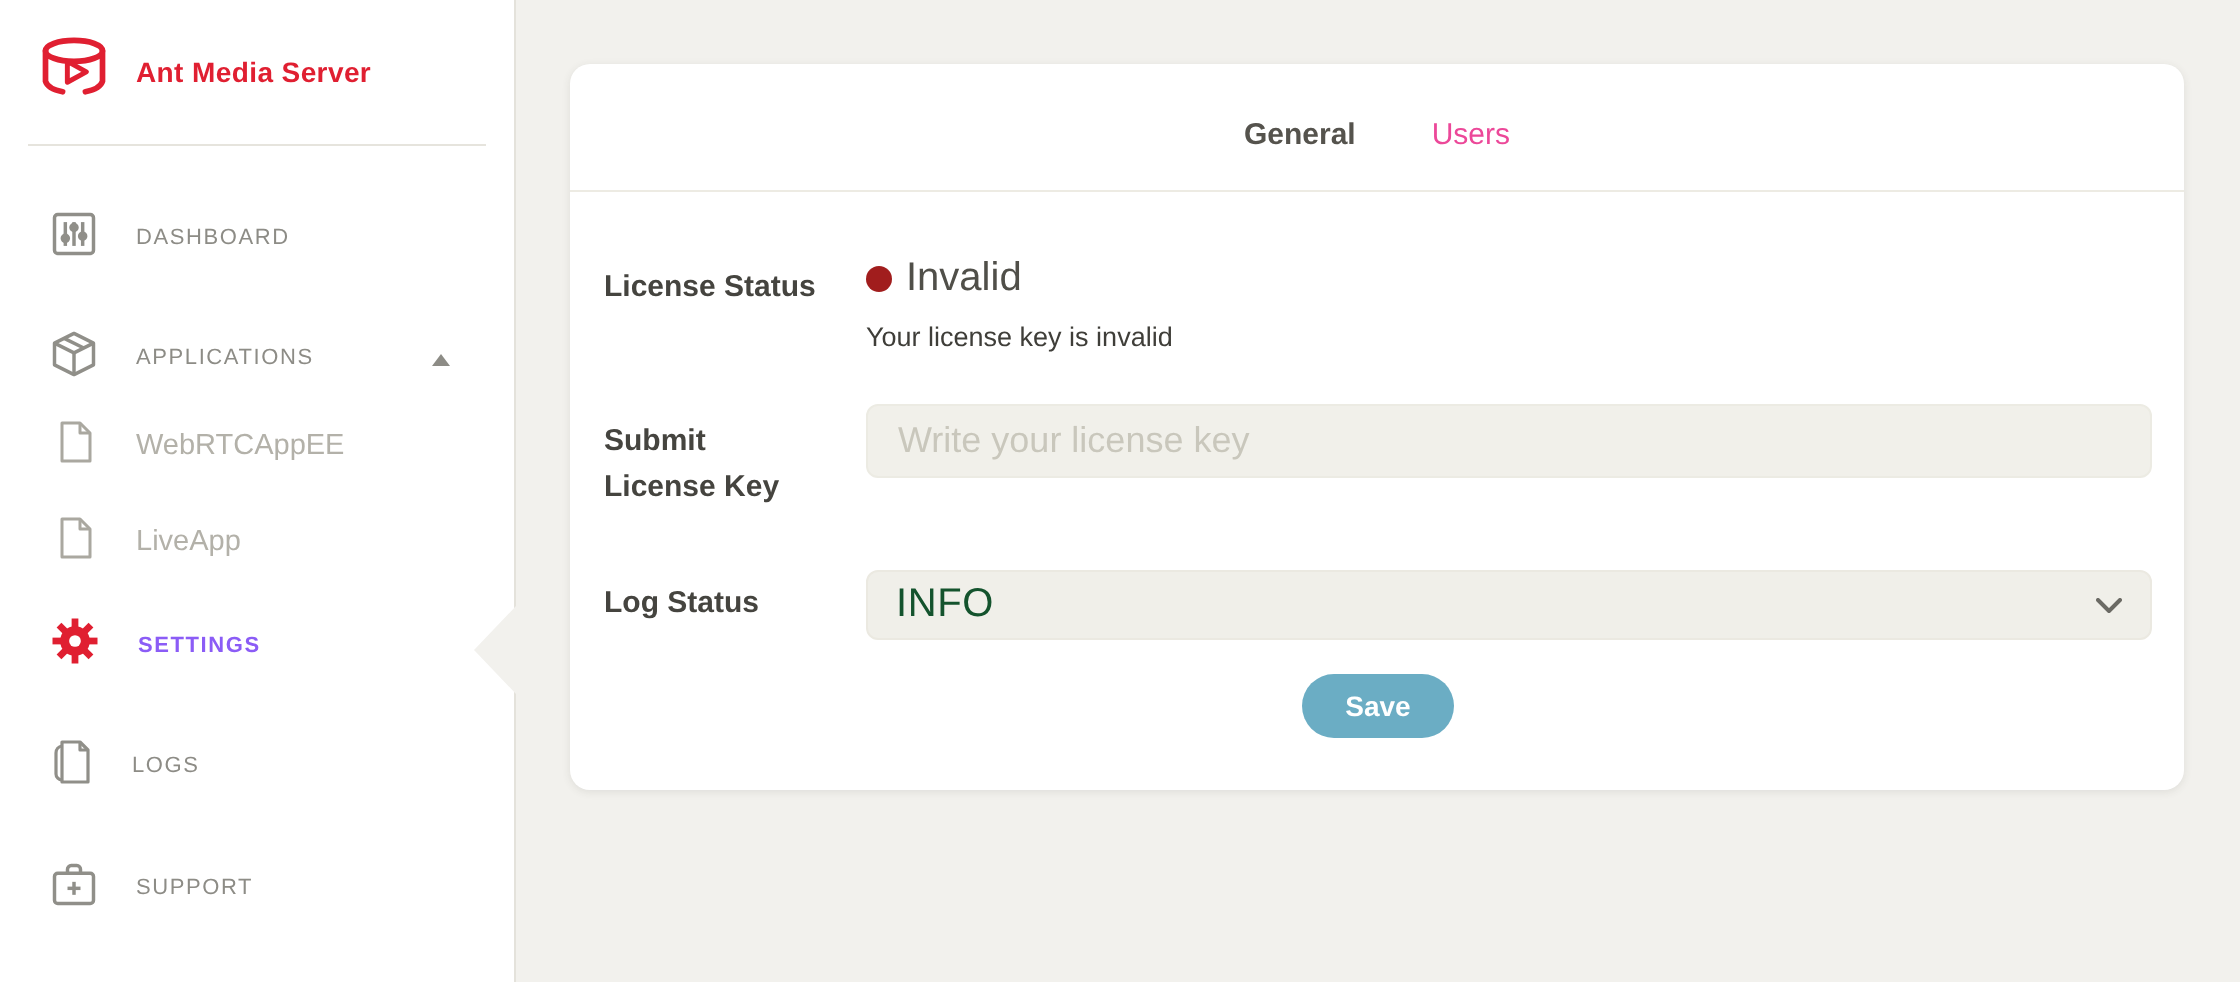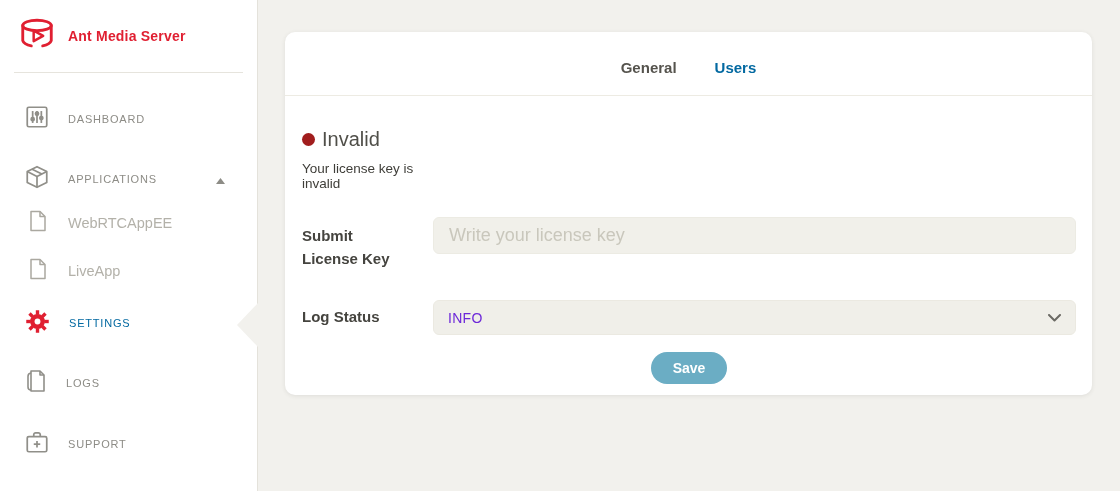--- a/index.html
+++ b/index.html
@@ -34,21 +34,21 @@
     height:48px; padding-left:24px; cursor:pointer;
   }
   .nav-item .label {
     font-size:11px; letter-spacing:0.8px; color:#8d8c86; font-weight:500;
   }
   .nav-sub {
     display:flex; align-items:center; gap:20px;
     height:40px; padding-left:28px; cursor:pointer;
   }
   .nav-sub .label { font-size:14.5px; color:#b3b1a9; font-weight:400; }
-  .nav-item.active .label { color:#0369a1; font-weight:400; }
+  .nav-item.active .label { color:#8b5cf6; font-weight:700; }
   .nav-caret { margin-left:auto; margin-right:32px; }
   .mt12 { margin-top:12px; }
   .mt8  { margin-top:8px; }
   .mt13 { margin-top:13px;text-align:center; }
   .settings-notch {
     position:absolute; right:-1px; top:303px;
     width:21px; height:44px; background:#f2f1ed;
     clip-path:polygon(100% 0, 0 50%, 100% 100%);
   }
 
@@ -83,21 +83,21 @@
   .card {
     background:#ffffff; border-radius:10px; height:363px;
     box-shadow:0 1px 4px rgba(60,55,45,0.10);
     overflow:hidden;
   }
   .tabs {
     display:flex; justify-content:center; gap:30px; padding-top:25px;
   }
   .tab { font-size:15px; cursor:pointer; padding:2px 4px; }
   .tab.active { color:#55534d; font-weight:600; }
-  .tab.inactive { color:#0369a1; font-weight:700; }
+  .tab.inactive { color:#ec4899; font-weight:400; }
   .tabs-divider { border:none; border-top:1px solid #edebe3; margin-top:17px; }
 
   .form { padding:0 16px 0 17px; }
   .form-row { display:grid; grid-template-columns:131px 1fr; }
   .row-license { margin-top:32px; }
   .row-key     { margin-top:26px; }
   .row-log     { margin-top:30px; align-items:center; }
   .field-label {
     font-size:15px; font-weight:600; color:#45443f; line-height:1.5;
   }
@@ -116,21 +116,21 @@
     font-family:"Liberation Sans", sans-serif; outline:none;
   }
   .license-input::placeholder { color:#c9c7bc; }
 
   .select-box {
     width:100%; height:35px; background:#f0efe9;
     border:1px solid #ebe9e1; border-radius:6px;
     display:flex; align-items:center; padding:0 14px;
     cursor:pointer;
   }
-  .select-value { font-size:14px; color:#6d28d9; letter-spacing:0.3px; }
+  .select-value { font-size:20px; color:#14532d; letter-spacing:0.3px; }
   .select-box svg { margin-left:auto; }
 
   .save-row { display:flex; justify-content:center; margin-top:17px; }
   .save-btn {
     background:#6badc4; color:#ffffff; border:none; cursor:pointer;
     height:32px; padding:0 22px; border-radius:18px;
     font-size:14px; font-weight:700; font-family:"Liberation Sans", sans-serif;
   }
 </style>
 </head>
@@ -259,20 +259,21 @@
 
       <div class="tabs">
         <span class="tab active">General</span>
         <span class="tab inactive">Users</span>
       </div>
       <hr class="tabs-divider">
 
       <div class="form">
 
         <div class="form-row row-license">
+          <div class="field-label">License Status</div>
           <div>
             <div class="status-line">
               <span class="status-dot"></span>
               <span class="status-text">Invalid</span>
             </div>
             <div class="status-detail">Your license key is invalid</div>
           </div>
         </div>
 
         <div class="form-row row-key">

